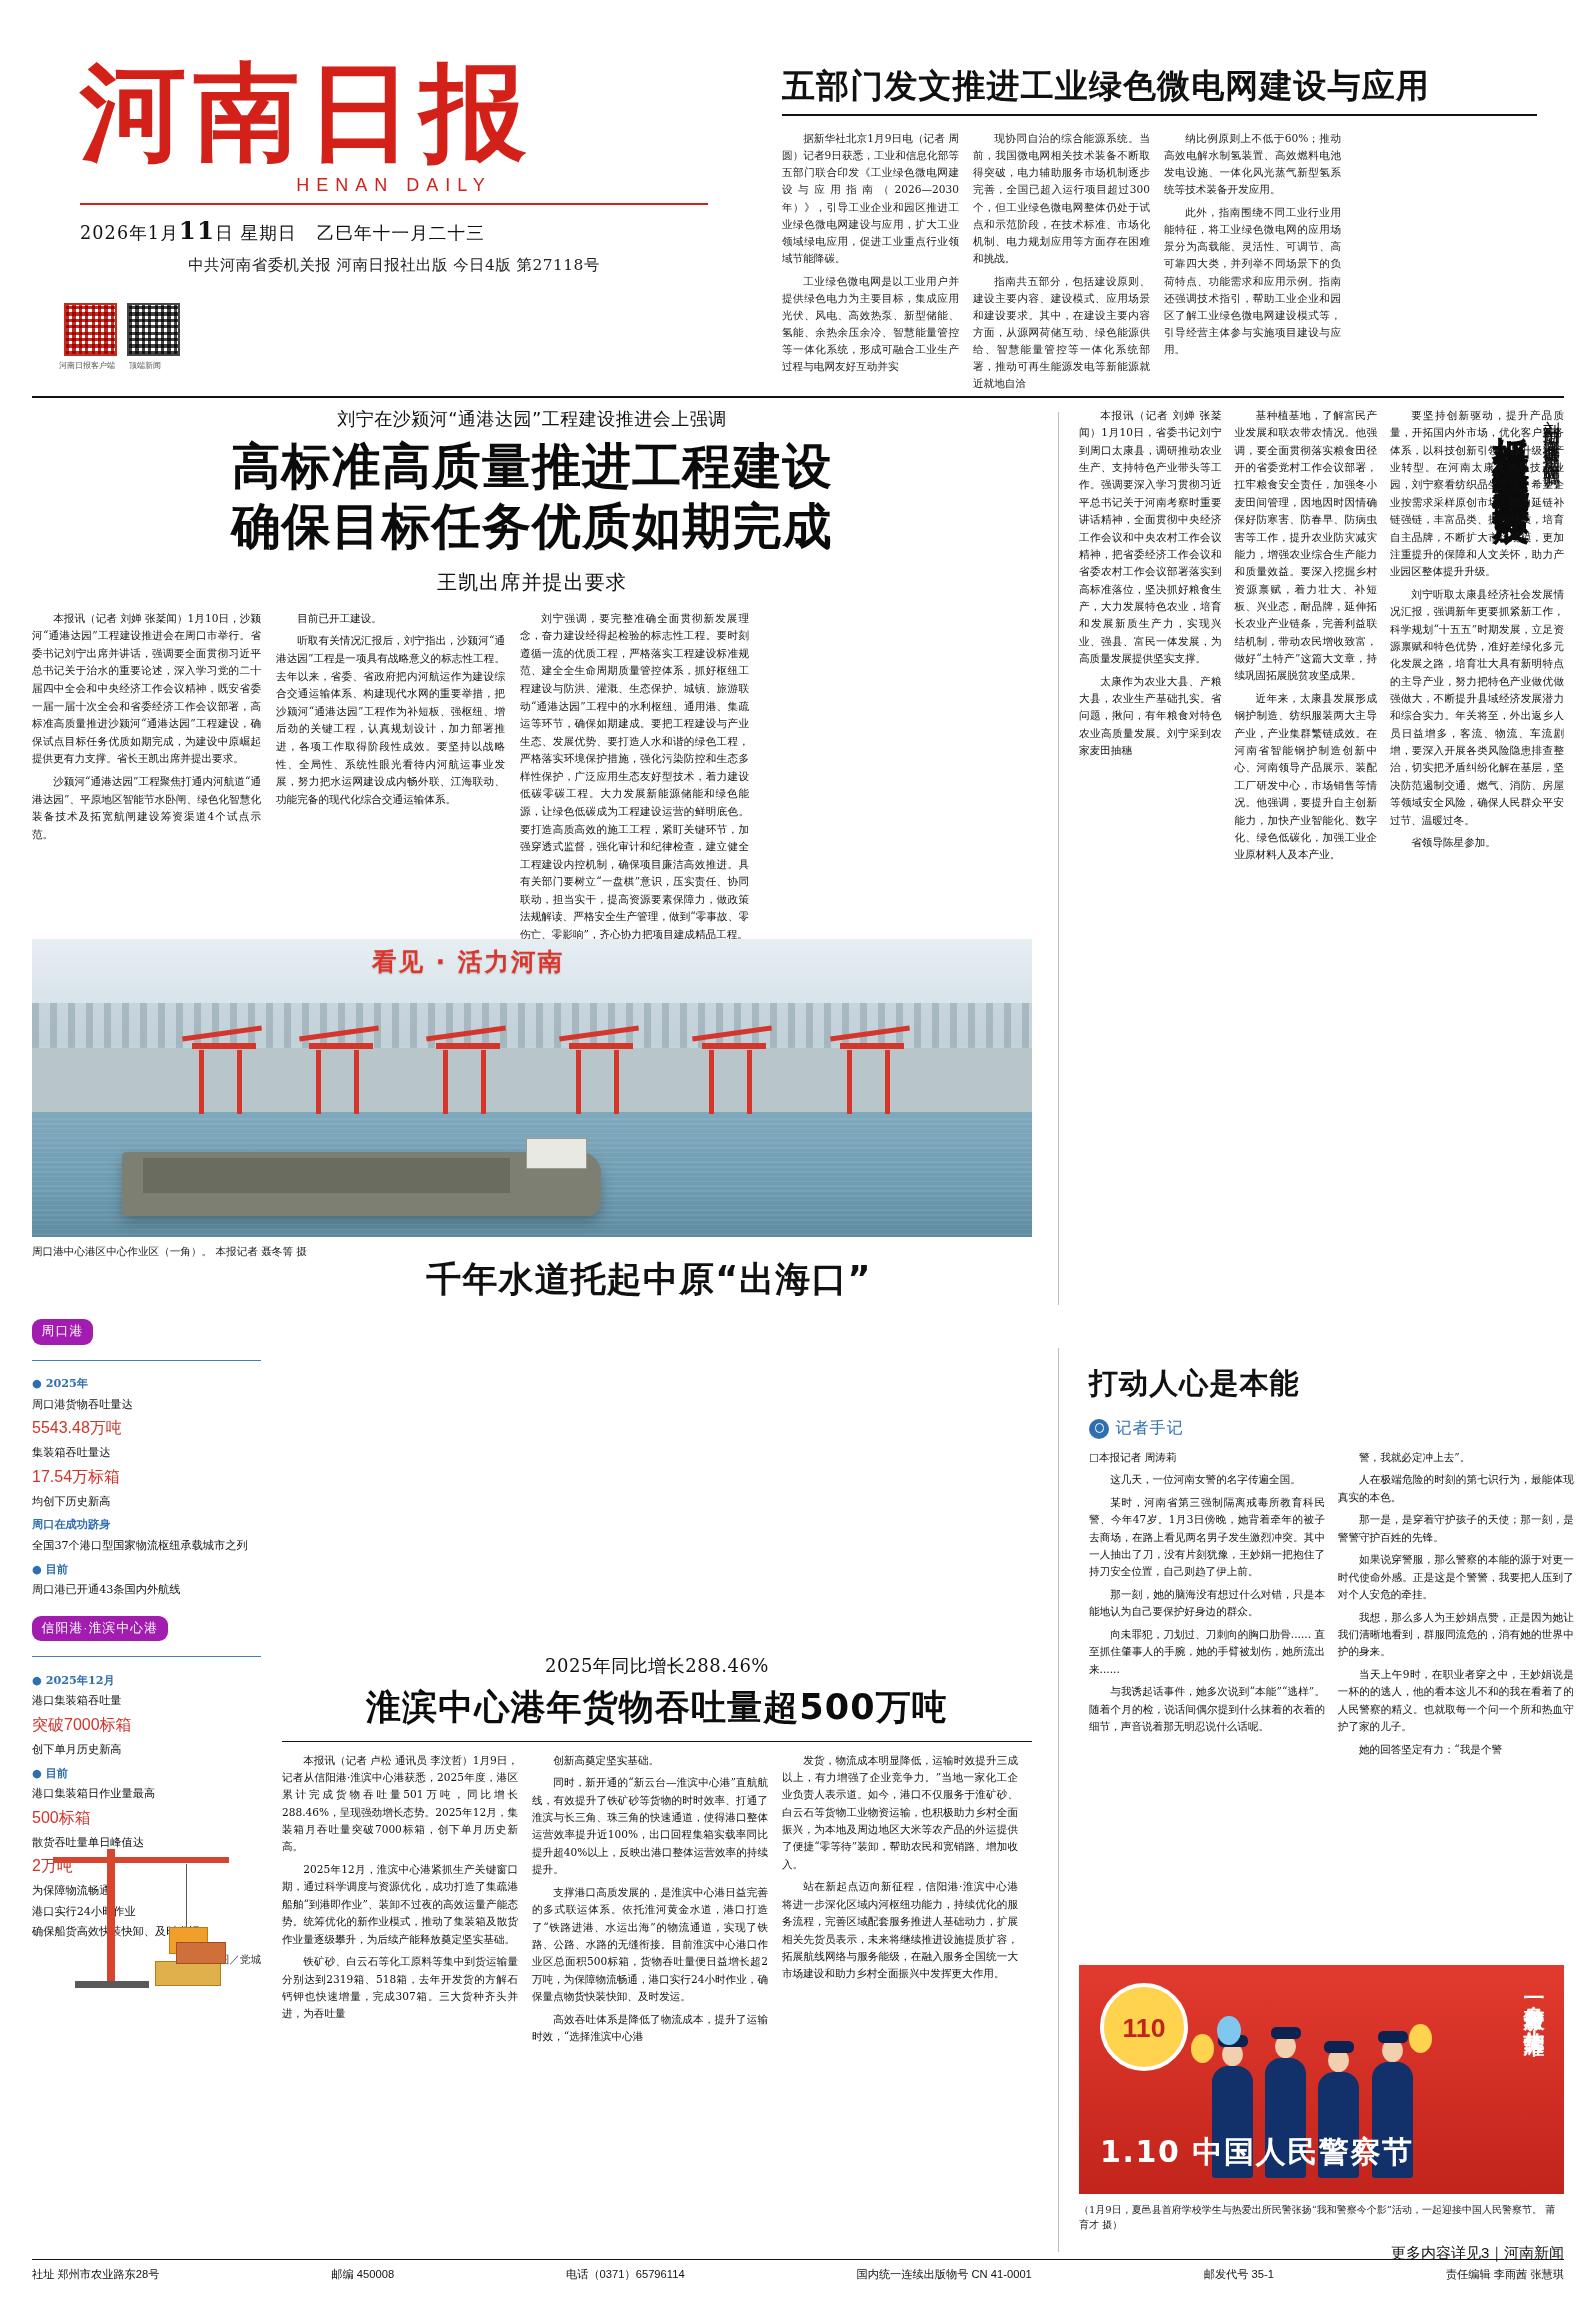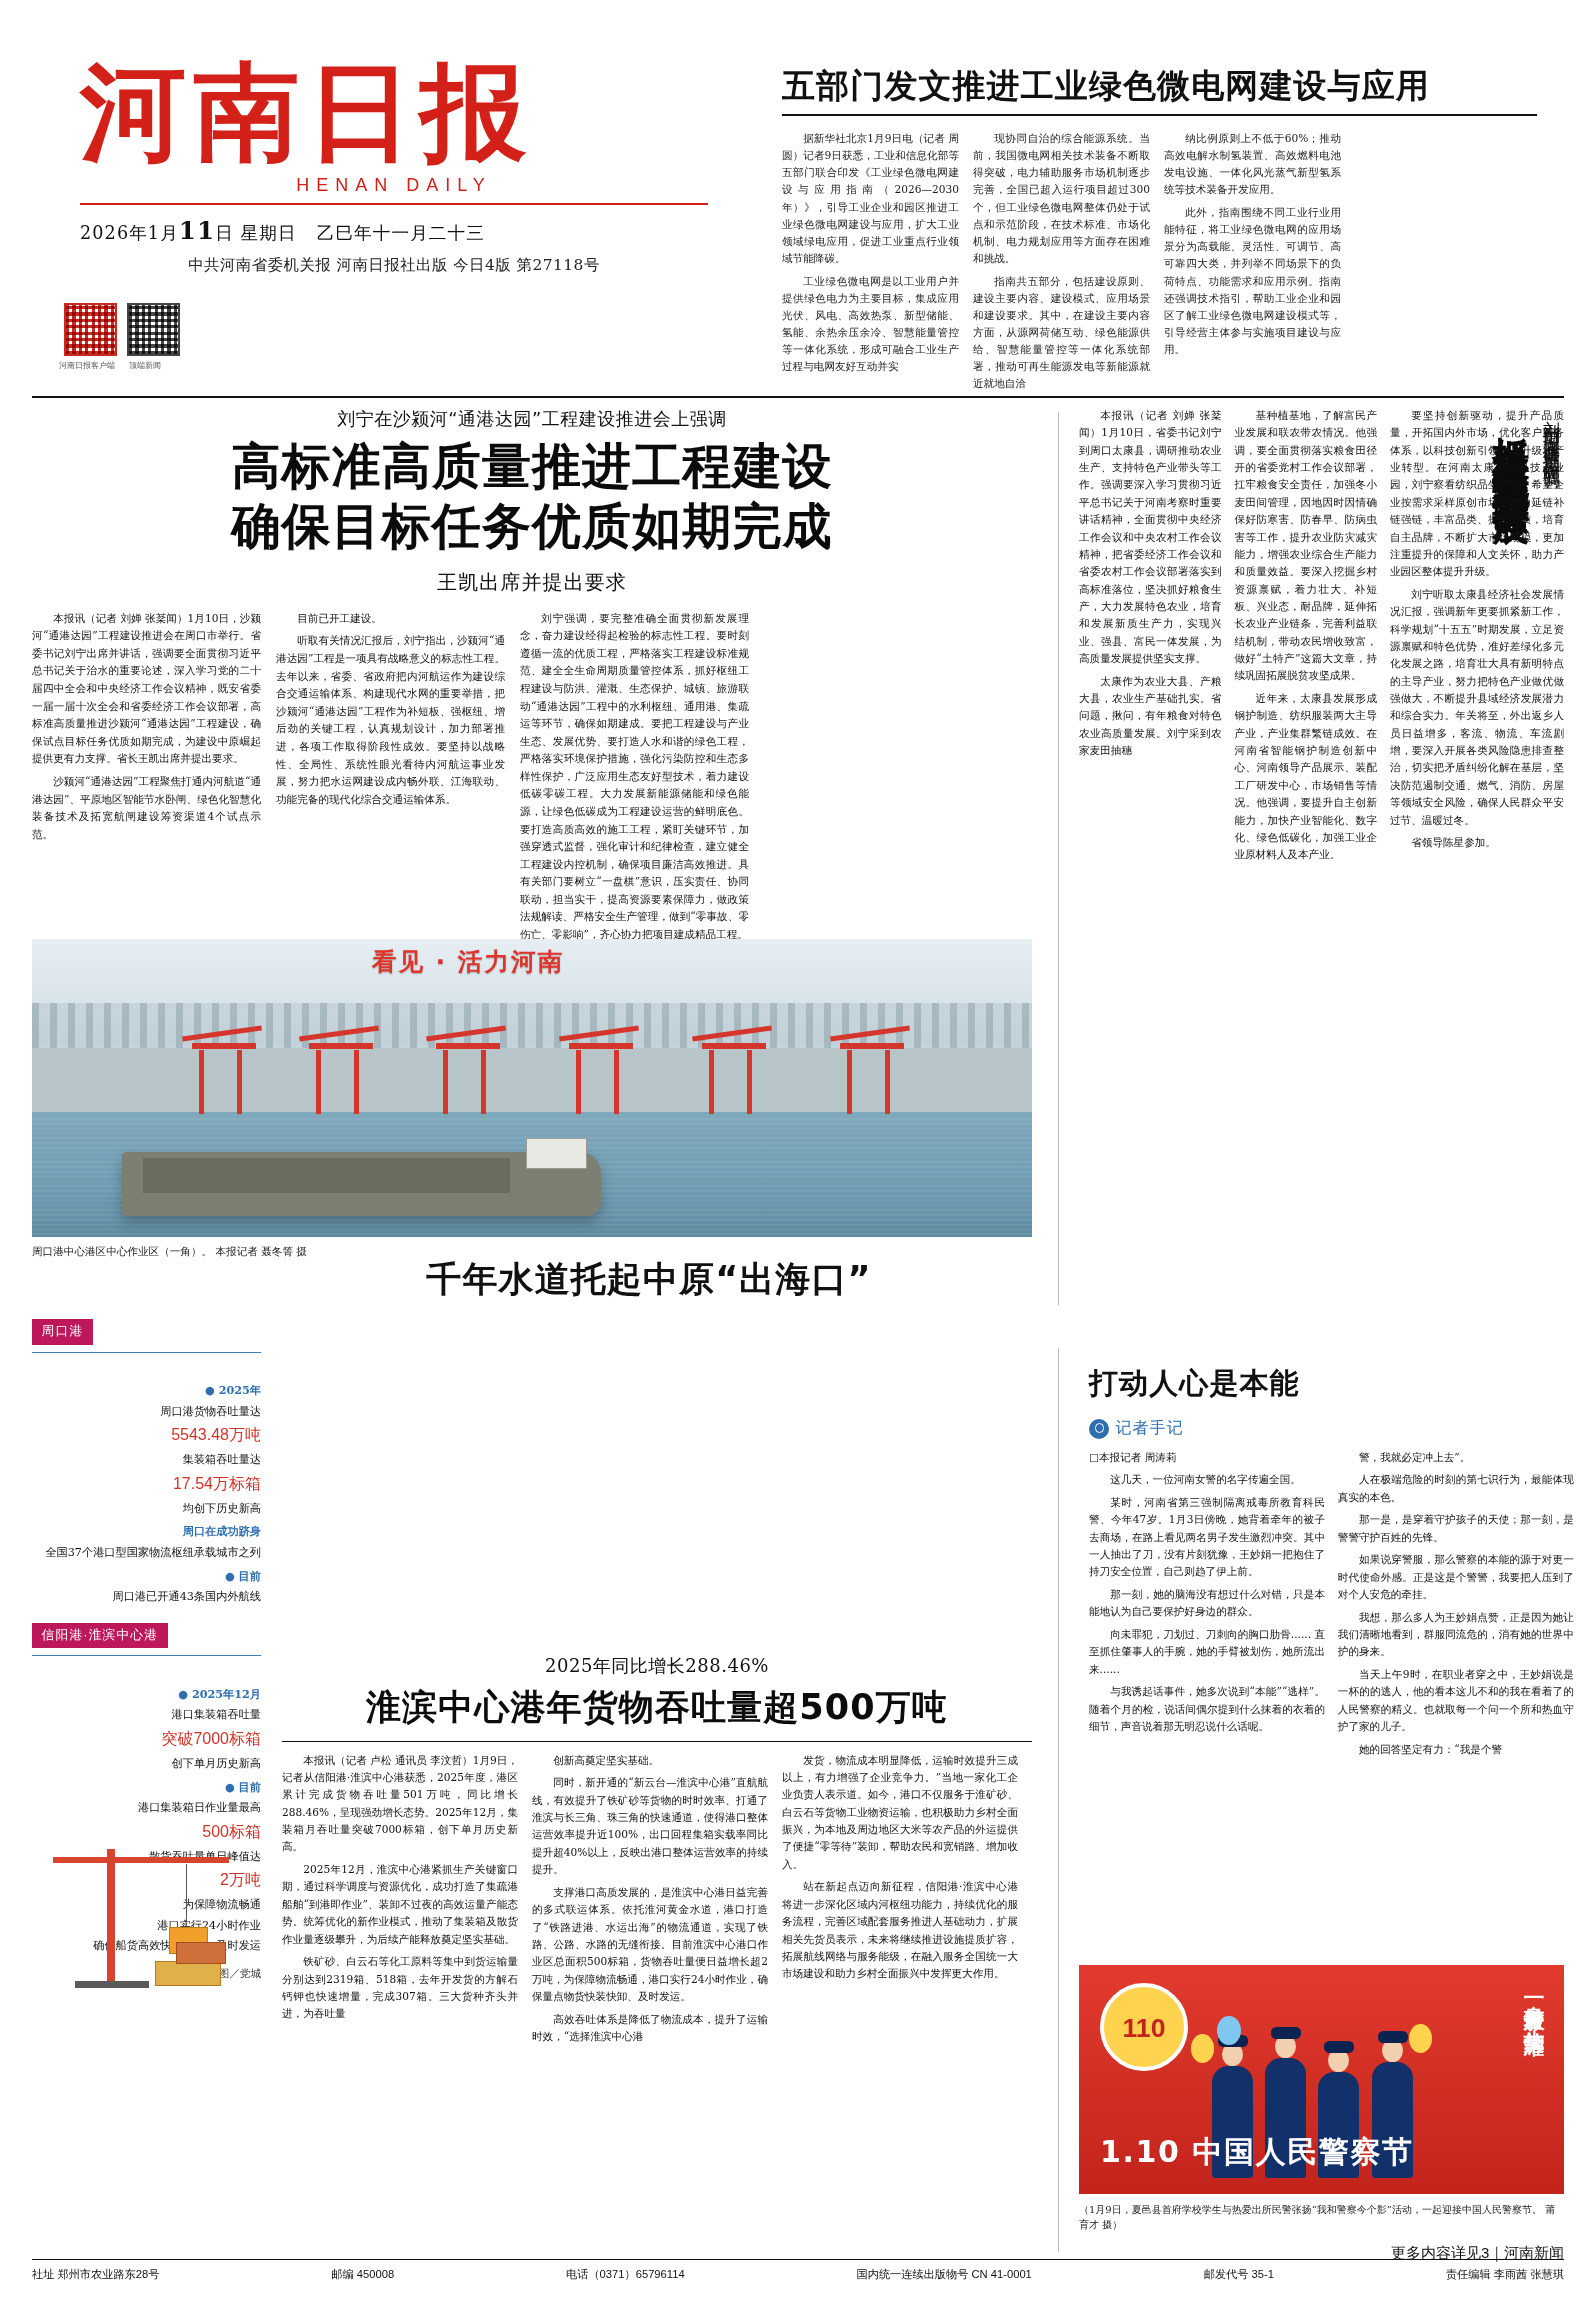--- a/index.html
+++ b/index.html
@@ -66,22 +66,22 @@
   .barge{position:absolute;left:90px;top:213px;width:479px;height:64px;background:#7d7f72;border-radius:4.3px 21px 14px 5.3px;box-shadow:0 6.4px 14px rgba(0,0,0,.25);}
   .barge .deck{position:absolute;left:21px;top:6.4px;width:367px;height:35px;background:#6a6c60;}
   .barge .house{position:absolute;right:14px;top:-14px;width:59px;height:29px;background:#e9e9e4;border:1.1px solid #9a9a92;}
   .seal{position:absolute;left:340px;top:6.4px;width:223px;height:48px;}
   .seal .sp{display:inline-block;color:#e0342a;font-weight:bold;font-size:24.5px;letter-spacing:2.1px;font-family:"DejaVu Sans","Liberation Sans",sans-serif;text-shadow:0 1.1px 1.6px rgba(0,0,0,.25);}
   .photo-cap{position:absolute;left:0;top:836px;width:404px;font-size:10.6px;line-height:1.55;color:#222;}
   .photo-title{position:absolute;left:234px;top:849px;width:766px;text-align:center;font-family:"DejaVu Sans","Liberation Sans",sans-serif;font-weight:bold;font-size:35px;letter-spacing:1.1px;color:#111;}
 
   
   .infobox{position:absolute;left:0;top:912px;width:229px;}
-  .ib-tab{background:#be185d;color:#fff;font-family:"Liberation Sans",sans-serif;font-size:12.8px;padding:4.3px 9.6px;display:inline-block;letter-spacing:1.1px;}
-  .ib-body{border-top:1.6px solid #3f7fbf;margin-top:7px;padding-top:23px;font-size:11.2px;line-height:1.55;text-align:right;}
+  .ib-tab{background:#a21caf;color:#fff;font-family:"Liberation Sans",sans-serif;font-size:12.8px;padding:4.3px 9.6px;display:inline-block;letter-spacing:1.1px;border-radius:9px;}
+  .ib-body{border-top:1.6px solid #3f7fbf;margin-top:15px;padding-top:8px;font-size:11.2px;line-height:1.55;}
   .ib-body .h{color:#2f6fb0;font-weight:bold;margin:6.4px 0 3.2px;}
   .ib-body .num{color:#d0342a;font-weight:normal;font-size:16px;font-family:"Liberation Sans",sans-serif;}
   .ib-body p{margin:0 0 3.2px 0;}
   .credit{margin-top:12.8px;font-size:10.6px;text-align:right;color:#333;}
 
   .crane-art{position:absolute;left:10.6px;top:1431px;width:207px;height:160px;}
   .crane-art .tower{position:absolute;left:64px;top:10.6px;width:8.5px;height:133px;background:#d8452f;}
   .crane-art .jib{position:absolute;left:10.6px;top:19px;width:176px;height:6.4px;background:#d8452f;}
   .crane-art .cable{position:absolute;left:143px;top:25.5px;width:1.6px;height:64px;background:#555;}
   .crane-art .hook{position:absolute;left:126px;top:89px;width:37px;height:24.5px;background:#f0a02a;border:1.6px solid #c07c16;}

